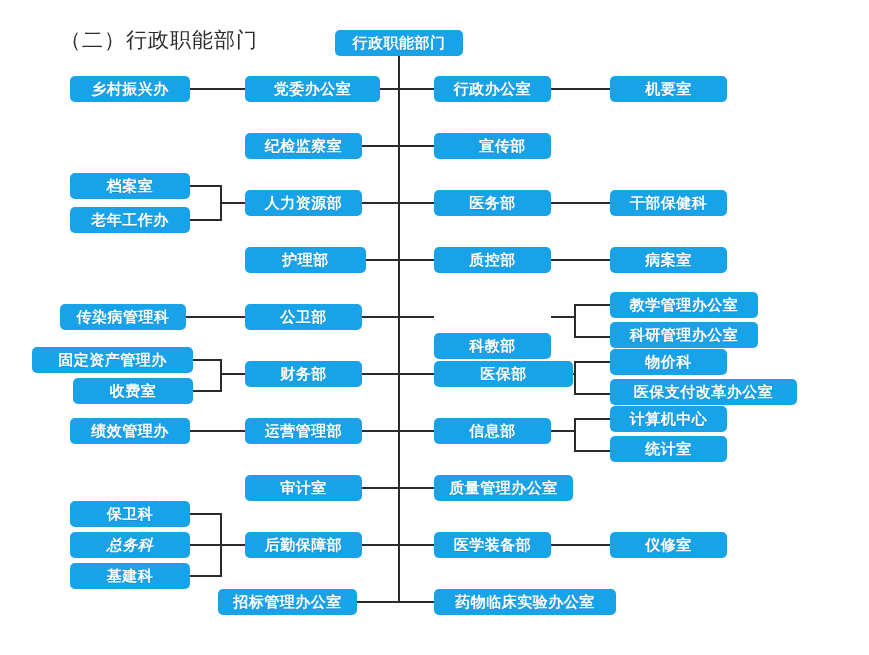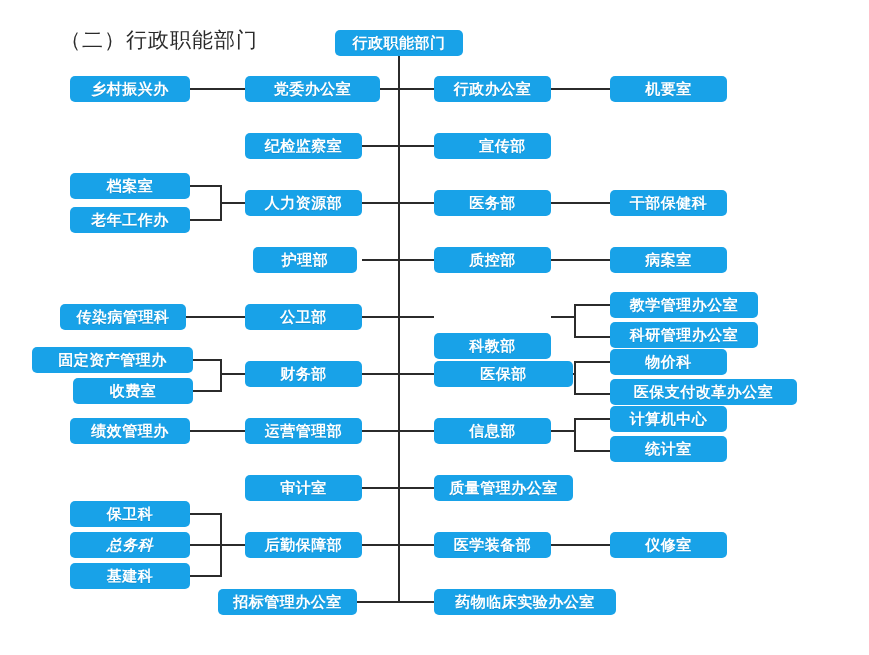--- a/index.html
+++ b/index.html
@@ -78,21 +78,21 @@
   <div class="line h" style="left:551px;top:202px;width:59px;"></div>
   <div class="node" style="left:70px;top:173px;width:120px;">档案室</div>
   <div class="node" style="left:70px;top:207px;width:120px;">老年工作办</div>
   <div class="node" style="left:245px;top:190px;width:117px;">人力资源部</div>
   <div class="node" style="left:434px;top:190px;width:117px;">医务部</div>
   <div class="node" style="left:610px;top:190px;width:117px;">干部保健科</div>
 
   <div class="line h" style="left:362px;top:259px;width:36px;"></div>
   <div class="line h" style="left:398px;top:259px;width:36px;"></div>
   <div class="line h" style="left:551px;top:259px;width:59px;"></div>
-  <div class="node" style="left:253px;top:247px;width:104px;">护理部</div>
+  <div class="node" style="left:245px;top:247px;width:121px;">护理部</div>
   <div class="node" style="left:434px;top:247px;width:117px;">质控部</div>
   <div class="node" style="left:610px;top:247px;width:117px;">病案室</div>
 
   <div class="line h" style="left:186px;top:316px;width:59px;"></div>
   <div class="line h" style="left:362px;top:316px;width:36px;"></div>
   <div class="line h" style="left:398px;top:316px;width:36px;"></div>
 
   <div class="line h" style="left:551px;top:316px;width:25px;"></div>
   <div class="line v" style="left:574px;top:304px;height:34px;"></div>
   <div class="line h" style="left:574px;top:304px;width:36px;"></div>

